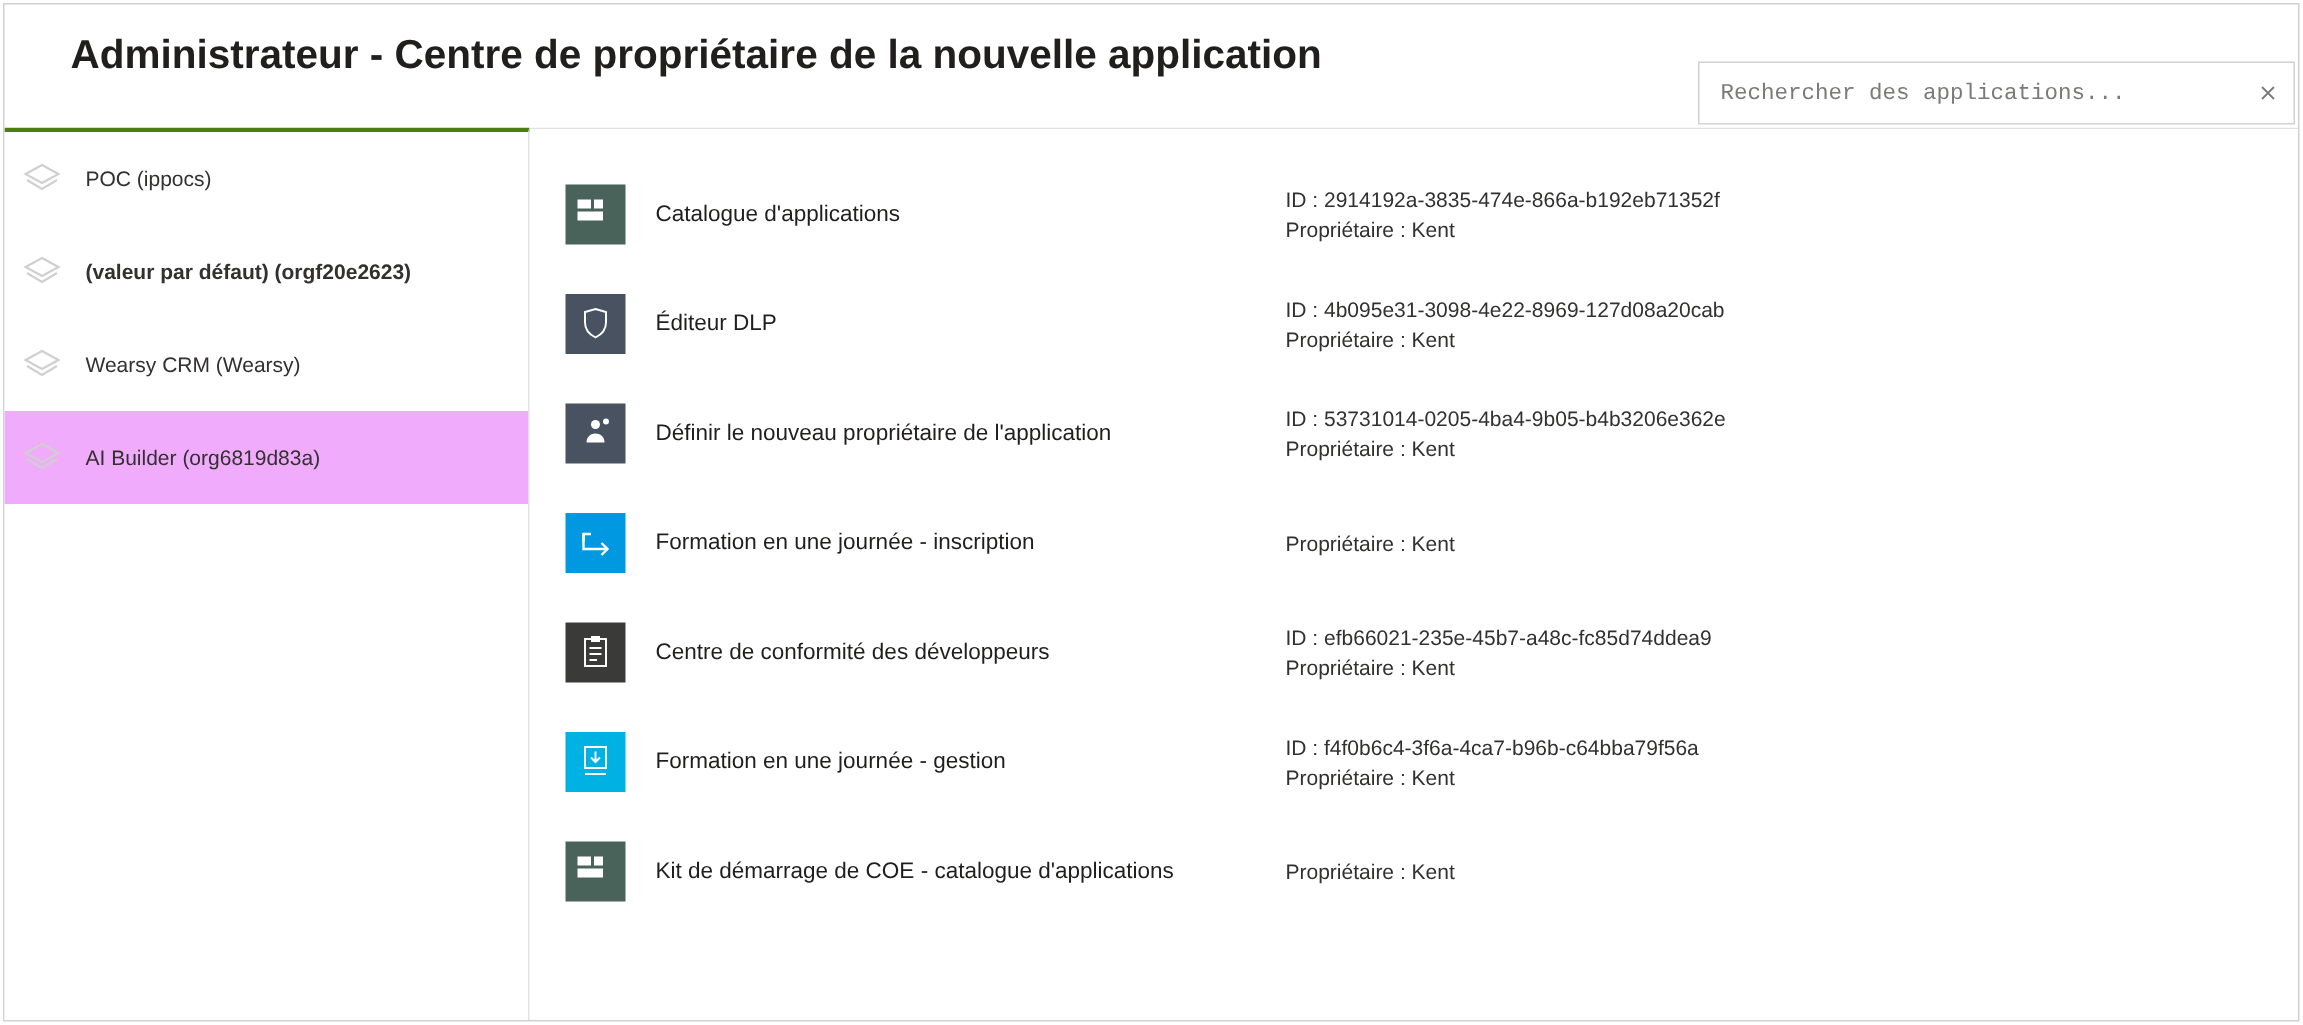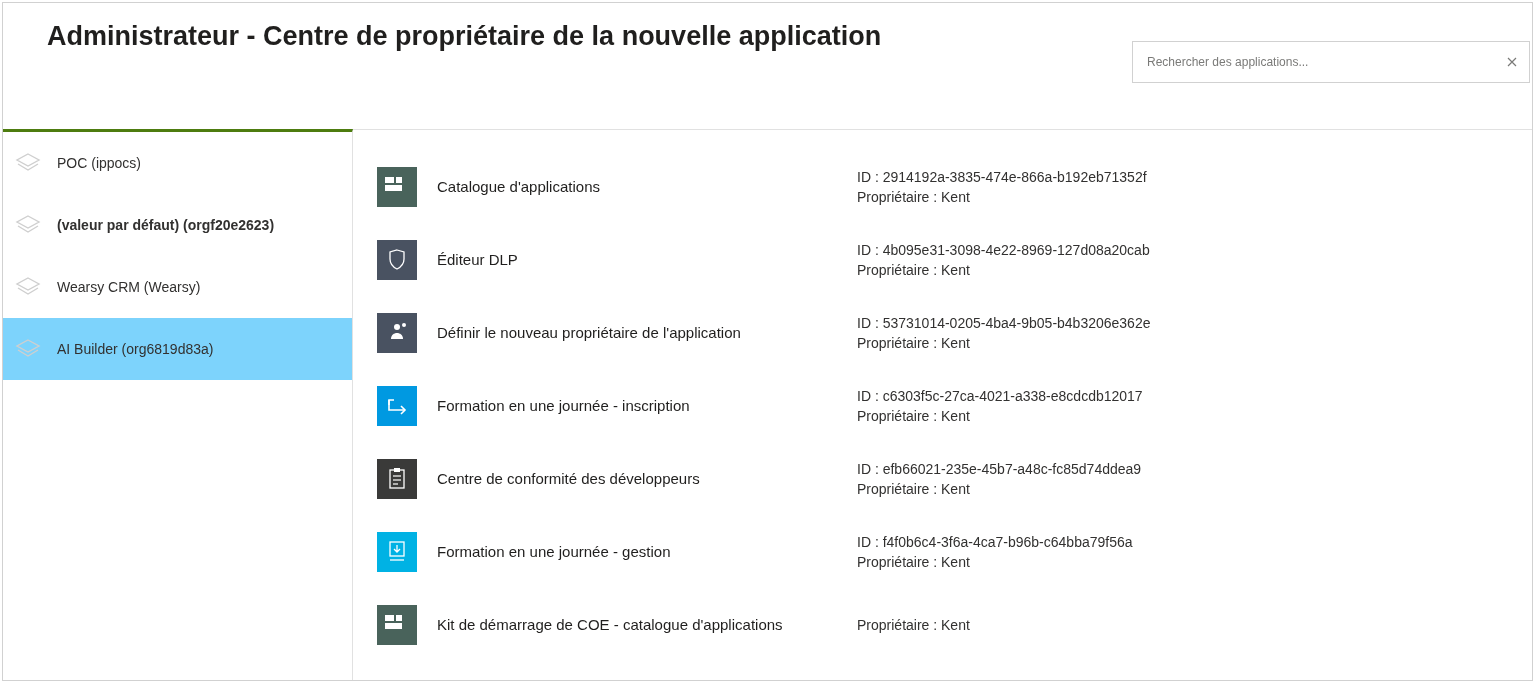--- a/index.html
+++ b/index.html
@@ -10,21 +10,20 @@
     font-size: 14px;
   }
   .app-frame {
     border: 1px solid #d1d1d1;
     width: 1531px;
     height: 679px;
     margin: 2px;
     position: relative;
     display: flex;
     flex-direction: column;
-    gap: 44px;
   }
   .header-row {
     display: flex;
     align-items: flex-start;
     padding: 18px 10px 0 44px;
     height: 82px;
   }
   .page-title {
     font-size: 27px;
     font-weight: 600;
@@ -39,24 +38,25 @@
     height: 42px;
     border: 1px solid #d1d1d1;
     display: flex;
     align-items: center;
     background: #fff;
   }
   .search-input {
     flex: 1;
     border: none;
     outline: none;
-    font-size: 12px;
+    font-size: 15px;
     color: #3b82f6;
     padding: 0 14px;
     background: transparent;
+    font-family: Liberation Mono, monospace;
   }
   .search-input::placeholder { color: #7a7a78; }
   .search-clear {
     width: 34px;
     height: 100%;
     display: flex;
     align-items: center;
     justify-content: center;
     color: #7a7a78;
     cursor: pointer;
@@ -76,21 +76,21 @@
     height: 62px;
     display: flex;
     align-items: center;
     padding: 0 18px 0 10px;
     cursor: pointer;
     font-size: 14px;
     color: #323130;
     gap: 14px;
   }
   .sidebar-item.bold { font-weight: 700; }
-  .sidebar-item.selected { background: #7dd3fc; }
+  .sidebar-item.selected { background: #f0abfc; }
   .layers-icon {
     width: 30px;
     height: 30px;
     flex-shrink: 0;
   }
   .main-panel {
     flex: 1;
     border-top: 1px solid #e1e1e1;
     padding: 20px 20px 0 24px;
     overflow: auto;
@@ -269,21 +269,20 @@
             </div>
           </div>
           <div class="app-row">
             <div class="app-tile tile-blue-light">
               <svg width="40" height="40">
                 <use href="#ic-arrow"></use>
               </svg>
             </div>
             <div class="app-name">Formation en une journée - inscription</div>
             <div class="app-meta">
-              <div class="meta-line">ID : c6303f5c-27ca-4021-a338-e8cdcdb12017</div>
               <div class="meta-line">Propriétaire : Kent</div>
             </div>
           </div>
           <div class="app-row">
             <div class="app-tile tile-gray-dark">
               <svg width="40" height="40">
                 <use href="#ic-clipboard"></use>
               </svg>
             </div>
             <div class="app-name">Centre de conformité des développeurs</div>

